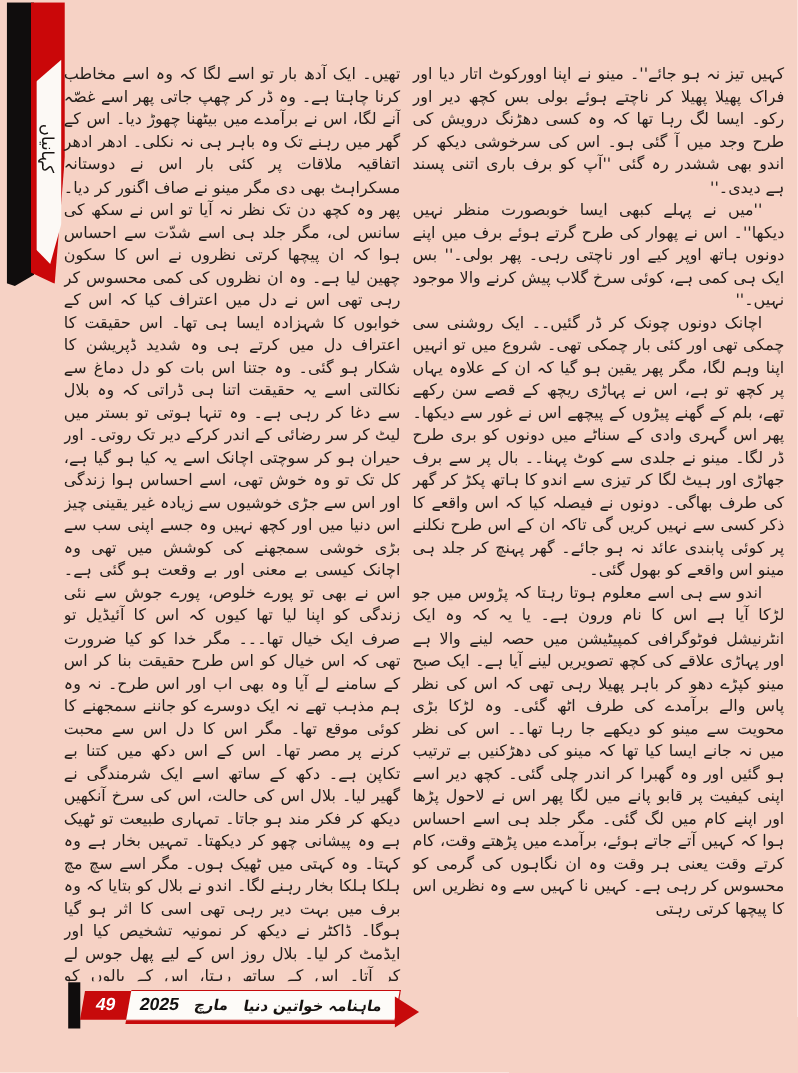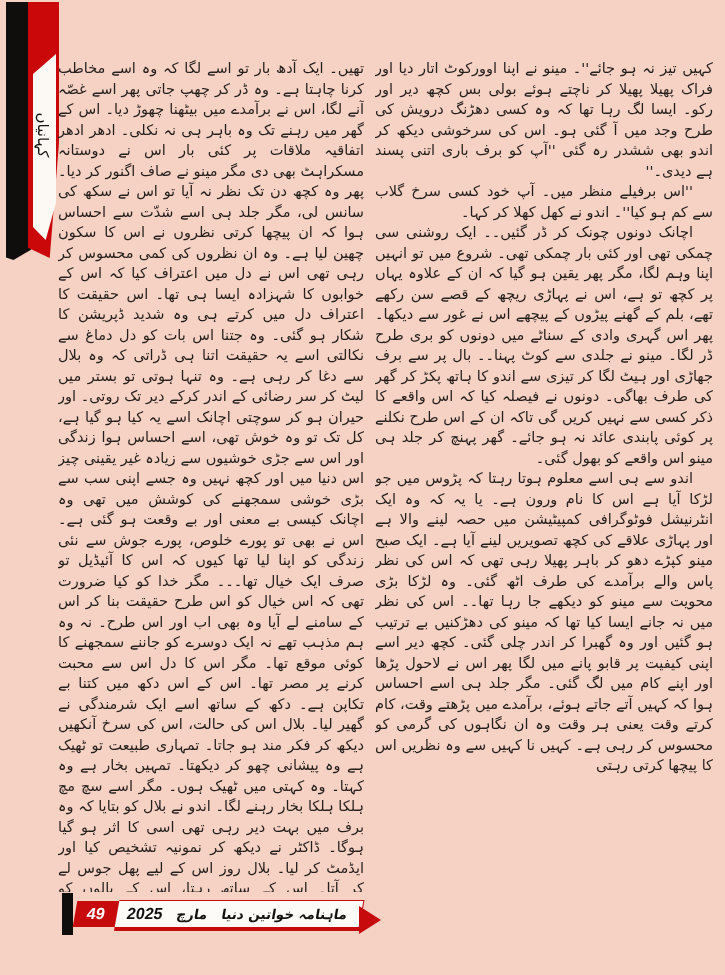--- a/index.html
+++ b/index.html
@@ -90,21 +90,21 @@
     <div class="spine-black"></div>
     <div class="spine-red"></div>
     <div class="spine-white"></div>
     <div class="spine-label-wrap">
       <span>کہانیاں</span>
     </div>
   </div>
 
   <div class="col col-first">
       <p>کہیں تیز نہ ہو جائے''۔ مینو نے اپنا اوورکوٹ اتار دیا اور فراک پھیلا پھیلا کر ناچتے ہوئے بولی بس کچھ دیر اور رکو۔ ایسا لگ رہا تھا کہ وہ کسی دھڑنگ درویش کی طرح وجد میں آ گئی ہو۔ اس کی سرخوشی دیکھ کر اندو بھی ششدر رہ گئی ''آپ کو برف باری اتنی پسند ہے دیدی۔''</p>
-      <p>''اس برفیلے منظر میں۔ آپ خود کسی سرخ گلاب سے کم ہو کیا''۔ اندو نے کھل کھلا کر کہا۔</p>
+      <p>''میں نے پہلے کبھی ایسا خوبصورت منظر نہیں دیکھا''۔ اس نے پھوار کی طرح گرتے ہوئے برف میں اپنے دونوں ہاتھ اوپر کیے اور ناچتی رہی۔ پھر بولی۔'' بس ایک ہی کمی ہے، کوئی سرخ گلاب پیش کرنے والا موجود نہیں۔''</p>
       <p>اچانک دونوں چونک کر ڈر گئیں۔۔ ایک روشنی سی چمکی تھی اور کئی بار چمکی تھی۔ شروع میں تو انہیں اپنا وہم لگا، مگر پھر یقین ہو گیا کہ ان کے علاوہ یہاں پر کچھ تو ہے، اس نے پہاڑی ریچھ کے قصے سن رکھے تھے، بلم کے گھنے پیڑوں کے پیچھے اس نے غور سے دیکھا۔ پھر اس گہری وادی کے سناٹے میں دونوں کو بری طرح ڈر لگا۔ مینو نے جلدی سے کوٹ پہنا۔۔ بال پر سے برف جھاڑی اور ہیٹ لگا کر تیزی سے اندو کا ہاتھ پکڑ کر گھر کی طرف بھاگی۔ دونوں نے فیصلہ کیا کہ اس واقعے کا ذکر کسی سے نہیں کریں گی تاکہ ان کے اس طرح نکلنے پر کوئی پابندی عائد نہ ہو جائے۔ گھر پہنچ کر جلد ہی مینو اس واقعے کو بھول گئی۔</p>
       <p>اندو سے ہی اسے معلوم ہوتا رہتا کہ پڑوس میں جو لڑکا آیا ہے اس کا نام ورون ہے۔ یا یہ کہ وہ ایک انٹرنیشل فوٹوگرافی کمپیٹیشن میں حصہ لینے والا ہے اور پہاڑی علاقے کی کچھ تصویریں لینے آیا ہے۔ ایک صبح مینو کپڑے دھو کر باہر پھیلا رہی تھی کہ اس کی نظر پاس والے برآمدے کی طرف اٹھ گئی۔ وہ لڑکا بڑی محویت سے مینو کو دیکھے جا رہا تھا۔۔ اس کی نظر میں نہ جانے ایسا کیا تھا کہ مینو کی دھڑکنیں بے ترتیب ہو گئیں اور وہ گھبرا کر اندر چلی گئی۔ کچھ دیر اسے اپنی کیفیت پر قابو پانے میں لگا پھر اس نے لاحول پڑھا اور اپنے کام میں لگ گئی۔ مگر جلد ہی اسے احساس ہوا کہ کہیں آتے جاتے ہوئے، برآمدے میں پڑھتے وقت، کام کرتے وقت یعنی ہر وقت وہ ان نگاہوں کی گرمی کو محسوس کر رہی ہے۔ کہیں نا کہیں سے وہ نظریں اس کا پیچھا کرتی رہتی</p>
     </div>
 
   <div class="col col-second">
       <p>تھیں۔ ایک آدھ بار تو اسے لگا کہ وہ اسے مخاطب کرنا چاہتا ہے۔ وہ ڈر کر چھپ جاتی پھر اسے غصّہ آنے لگا، اس نے برآمدے میں بیٹھنا چھوڑ دیا۔ اس کے گھر میں رہنے تک وہ باہر ہی نہ نکلی۔ ادھر ادھر اتفاقیہ ملاقات پر کئی بار اس نے دوستانہ مسکراہٹ بھی دی مگر مینو نے صاف اگنور کر دیا۔ پھر وہ کچھ دن تک نظر نہ آیا تو اس نے سکھ کی سانس لی، مگر جلد ہی اسے شدّت سے احساس ہوا کہ ان پیچھا کرتی نظروں نے اس کا سکون چھین لیا ہے۔ وہ ان نظروں کی کمی محسوس کر رہی تھی اس نے دل میں اعتراف کیا کہ اس کے خوابوں کا شہزادہ ایسا ہی تھا۔ اس حقیقت کا اعتراف دل میں کرتے ہی وہ شدید ڈپریشن کا شکار ہو گئی۔ وہ جتنا اس بات کو دل دماغ سے نکالتی اسے یہ حقیقت اتنا ہی ڈراتی کہ وہ بلال سے دغا کر رہی ہے۔ وہ تنہا ہوتی تو بستر میں لیٹ کر سر رضائی کے اندر کرکے دیر تک روتی۔ اور حیران ہو کر سوچتی اچانک اسے یہ کیا ہو گیا ہے، کل تک تو وہ خوش تھی، اسے احساس ہوا زندگی اور اس سے جڑی خوشیوں سے زیادہ غیر یقینی چیز اس دنیا میں اور کچھ نہیں وہ جسے اپنی سب سے بڑی خوشی سمجھنے کی کوشش میں تھی وہ اچانک کیسی بے معنی اور بے وقعت ہو گئی ہے۔ اس نے بھی تو پورے خلوص، پورے جوش سے نئی زندگی کو اپنا لیا تھا کیوں کہ اس کا آئیڈیل تو صرف ایک خیال تھا۔۔۔ مگر خدا کو کیا ضرورت تھی کہ اس خیال کو اس طرح حقیقت بنا کر اس کے سامنے لے آیا وہ بھی اب اور اس طرح۔ نہ وہ ہم مذہب تھے نہ ایک دوسرے کو جاننے سمجھنے کا کوئی موقع تھا۔ مگر اس کا دل اس سے محبت کرنے پر مصر تھا۔ اس کے اس دکھ میں کتنا بے تکاپن ہے۔ دکھ کے ساتھ اسے ایک شرمندگی نے گھیر لیا۔ بلال اس کی حالت، اس کی سرخ آنکھیں دیکھ کر فکر مند ہو جاتا۔ تمہاری طبیعت تو ٹھیک ہے وہ پیشانی چھو کر دیکھتا۔ تمہیں بخار ہے وہ کہتا۔ وہ کہتی میں ٹھیک ہوں۔ مگر اسے سچ مچ ہلکا ہلکا بخار رہنے لگا۔ اندو نے بلال کو بتایا کہ وہ برف میں بہت دیر رہی تھی اسی کا اثر ہو گیا ہوگا۔ ڈاکٹر نے دیکھ کر نمونیہ تشخیص کیا اور ایڈمٹ کر لیا۔ بلال روز اس کے لیے پھل جوس لے کر آتا۔ اس کے ساتھ رہتا، اس کے بالوں کو سہلاتا۔ اور اس کے سرہانے بیٹھتا۔ اور اس کا التفات پا کر مینو کی آنکھوں سے آنسو بہنے لگتے۔ اسے سمجھ نہ آتا کہ اسے بلال سے بے</p>
     </div>
 
   <div class="footer">
     <div class="footer-black-bar"></div>

